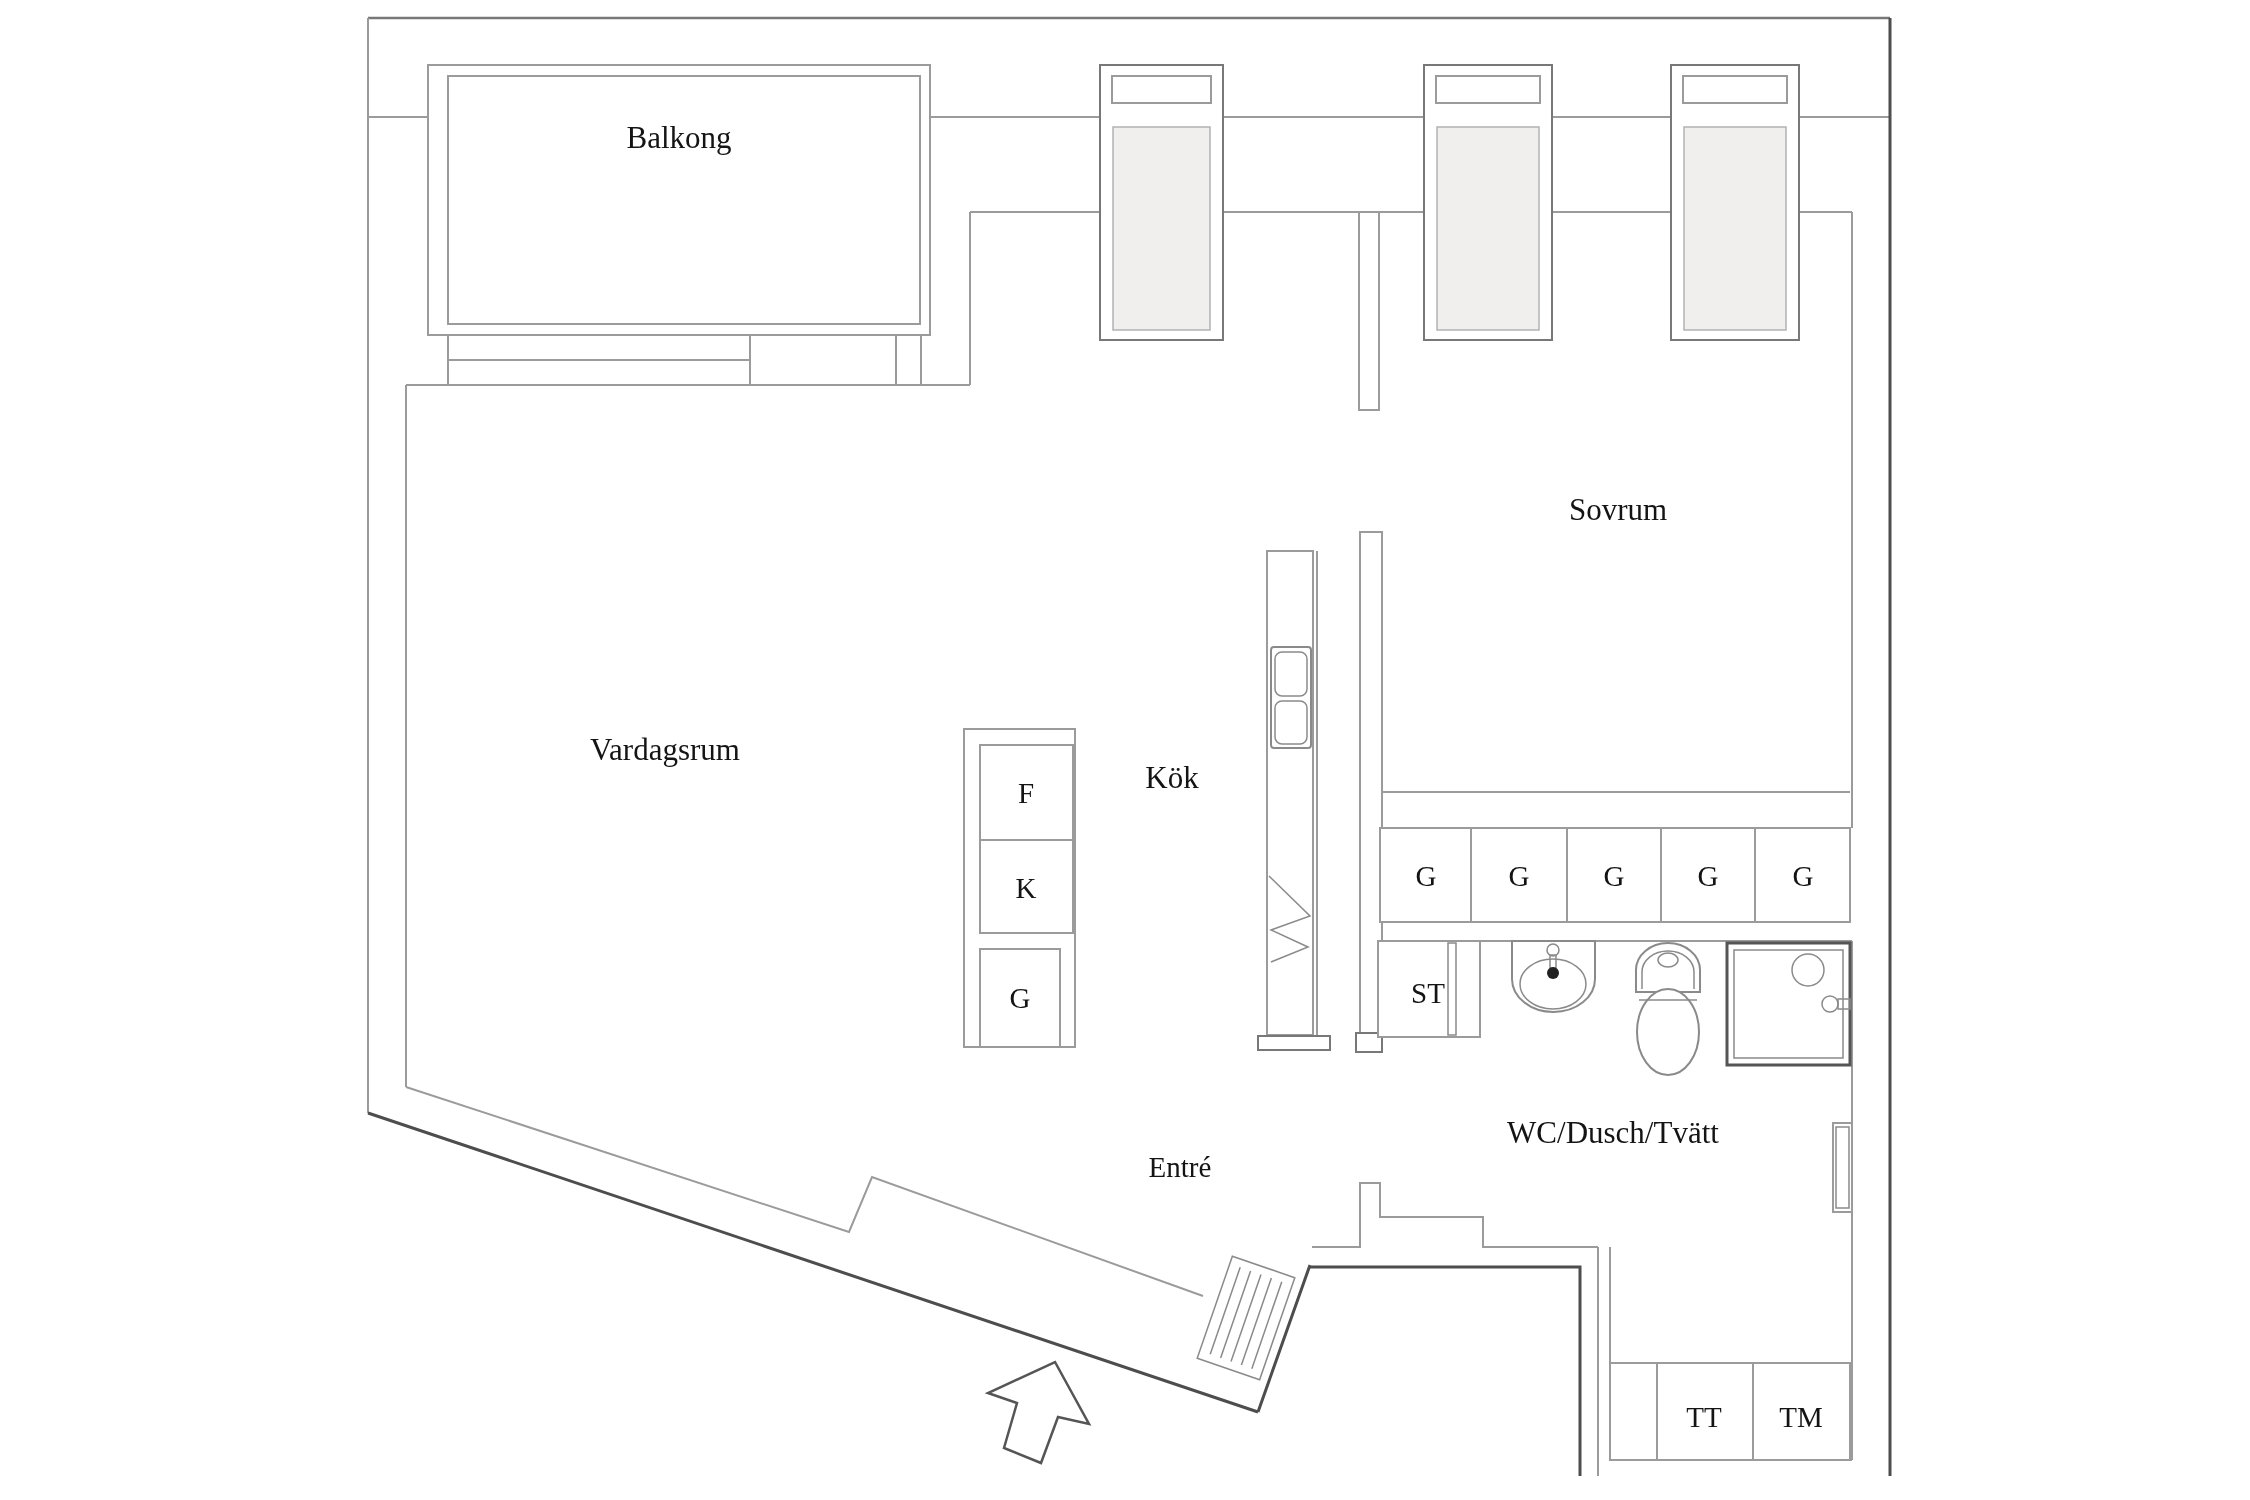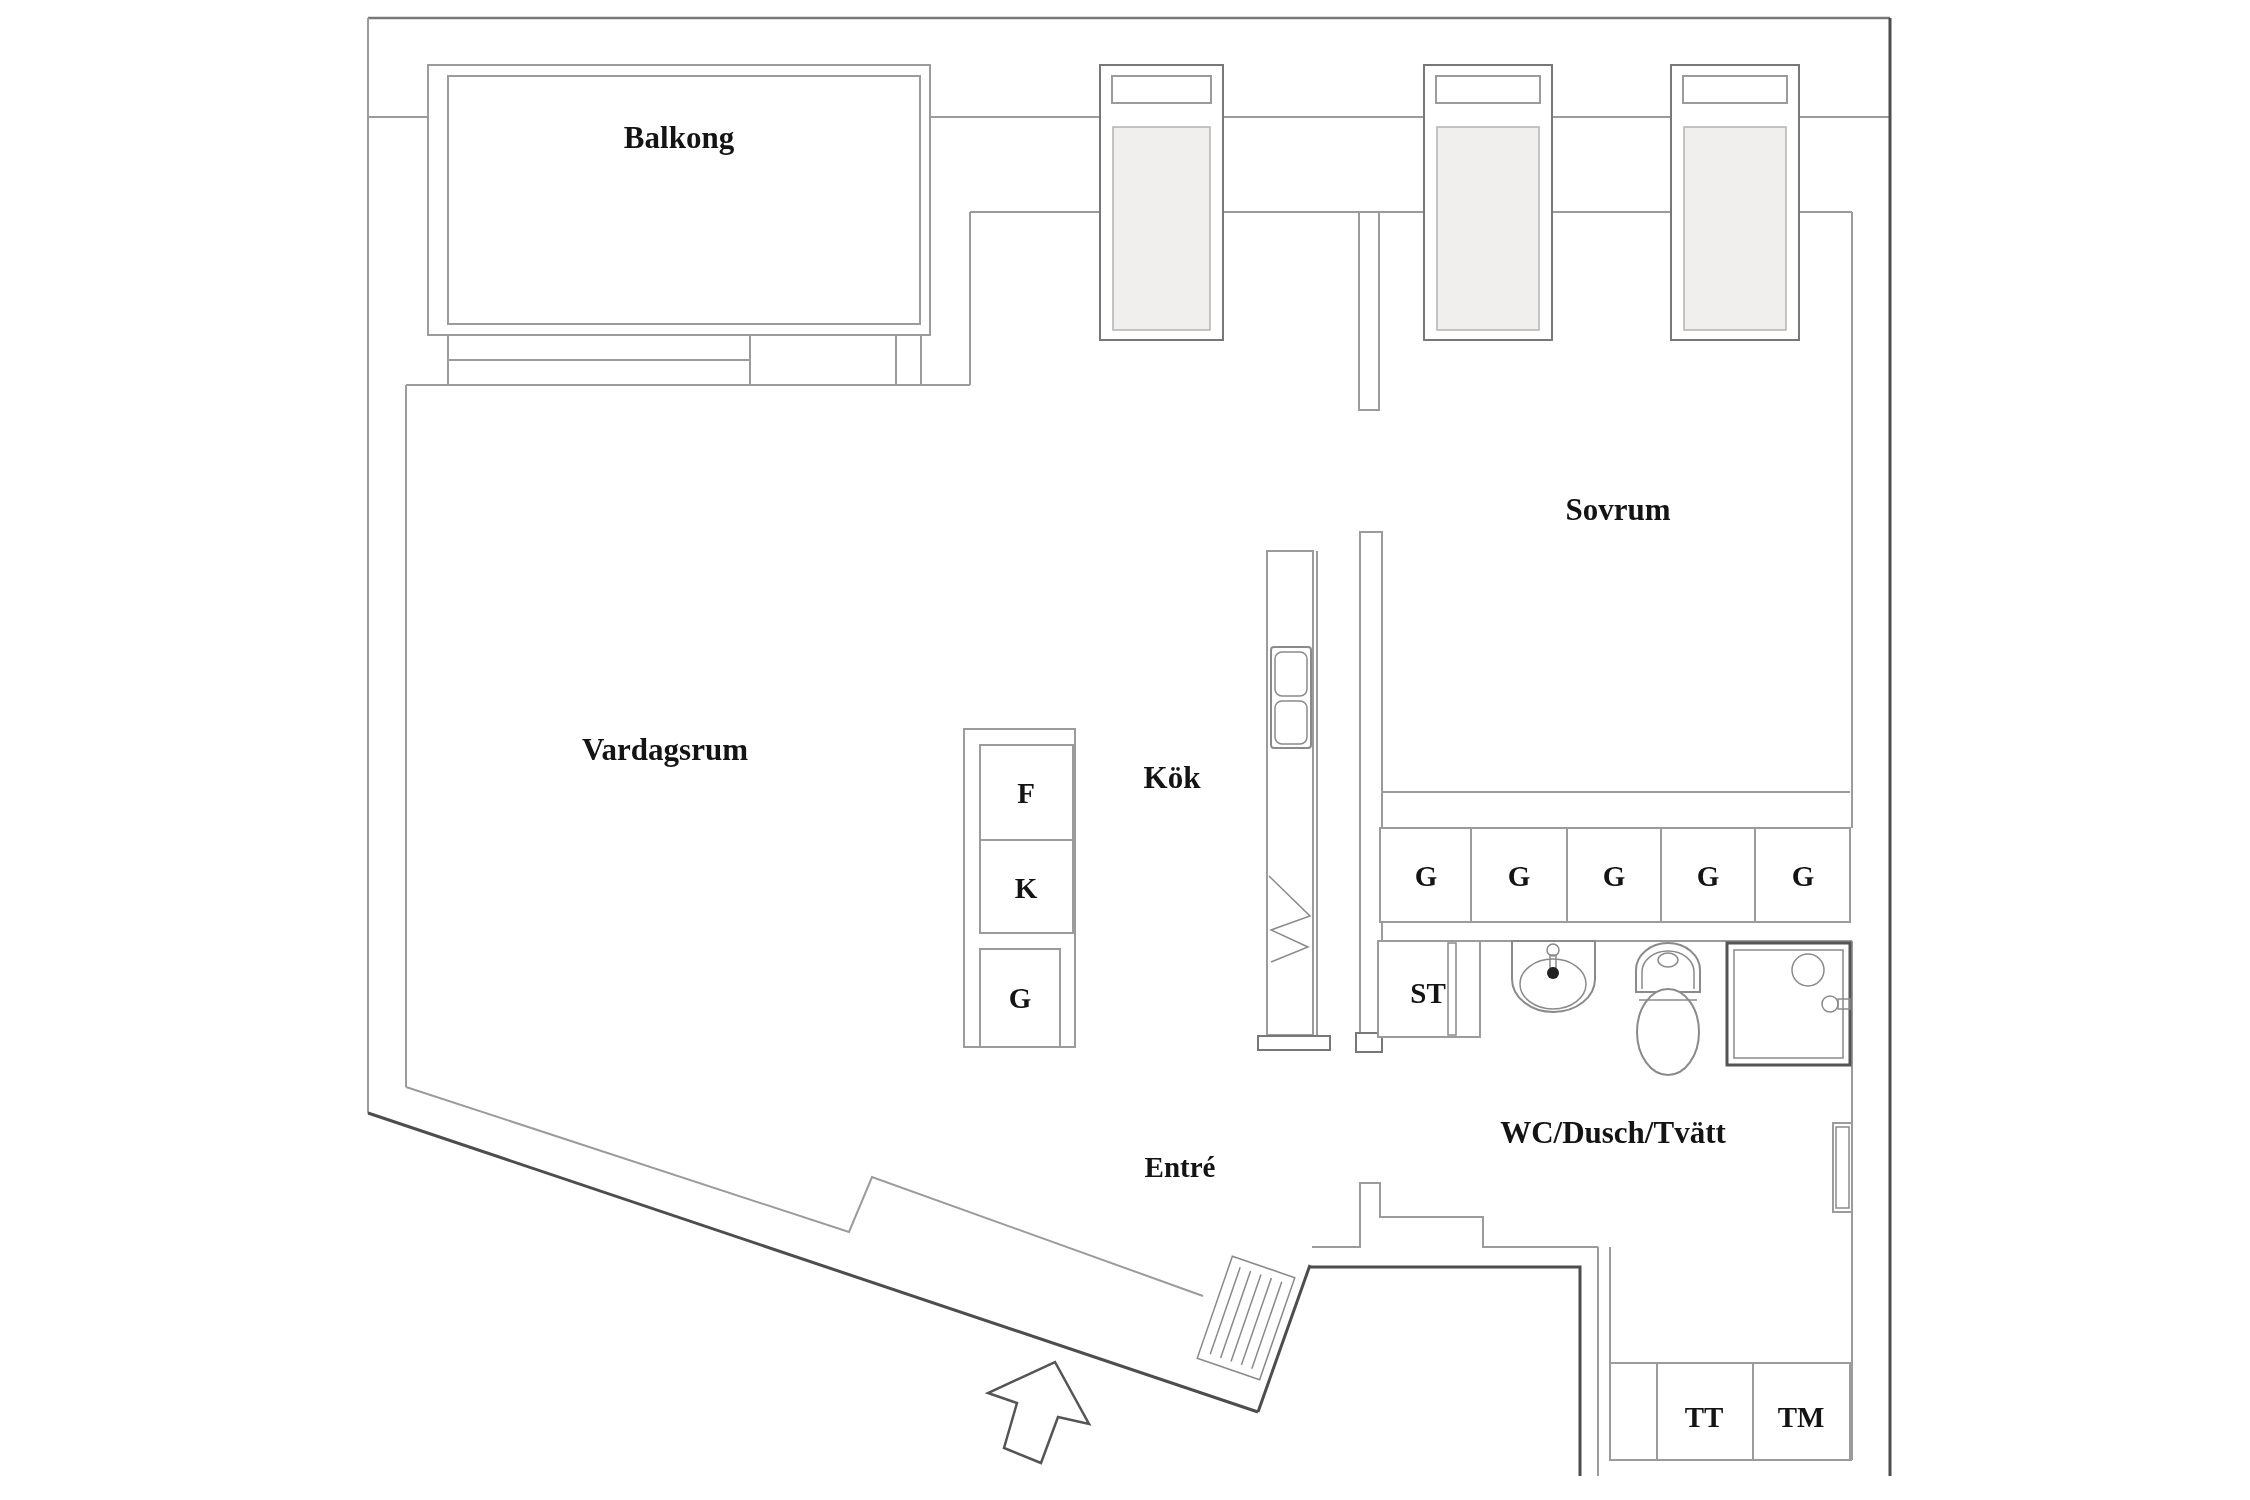--- a/index.html
+++ b/index.html
@@ -1,16 +1,16 @@
 <!DOCTYPE html>
 <html style="--wall-light: #9b9b9b; --wall-medium: #787878; --wall-dark: #4d4d4d; --fixture: #8a8a8a; --glazing: #f0efed; --text: #141414;"><head>
 <meta charset="utf-8">
 <style>
   html,body{margin:0;padding:0;background:#fff;}
-  .stage{position:relative;width:2250px;height:1476px;background:#fff;overflow:hidden;font-weight:bold;}
+  .stage{position:relative;width:2250px;height:1476px;background:#fff;overflow:hidden;}
   svg{position:absolute;left:0;top:0;}
   svg text{font-family:"Liberation Serif","DejaVu Serif",serif;fill:var(--text,#141414);}
   .t31{font-size:31px;}
   .t29{font-size:29px;}
   .wl{stroke:var(--wall-light,#9b9b9b);stroke-width:2;fill:none;}
   .wm{stroke:var(--wall-medium,#787878);stroke-width:2.5;fill:none;}
   .wd{stroke:var(--wall-dark,#4d4d4d);stroke-width:3;fill:none;}
   .box{stroke:var(--wall-light,#9b9b9b);stroke-width:2;fill:#fff;}
   .boxm{stroke:var(--wall-medium,#787878);stroke-width:2;fill:#fff;}
   .glz{fill:var(--glazing,#f0efed);stroke:#b3b3b3;stroke-width:1.5;}

